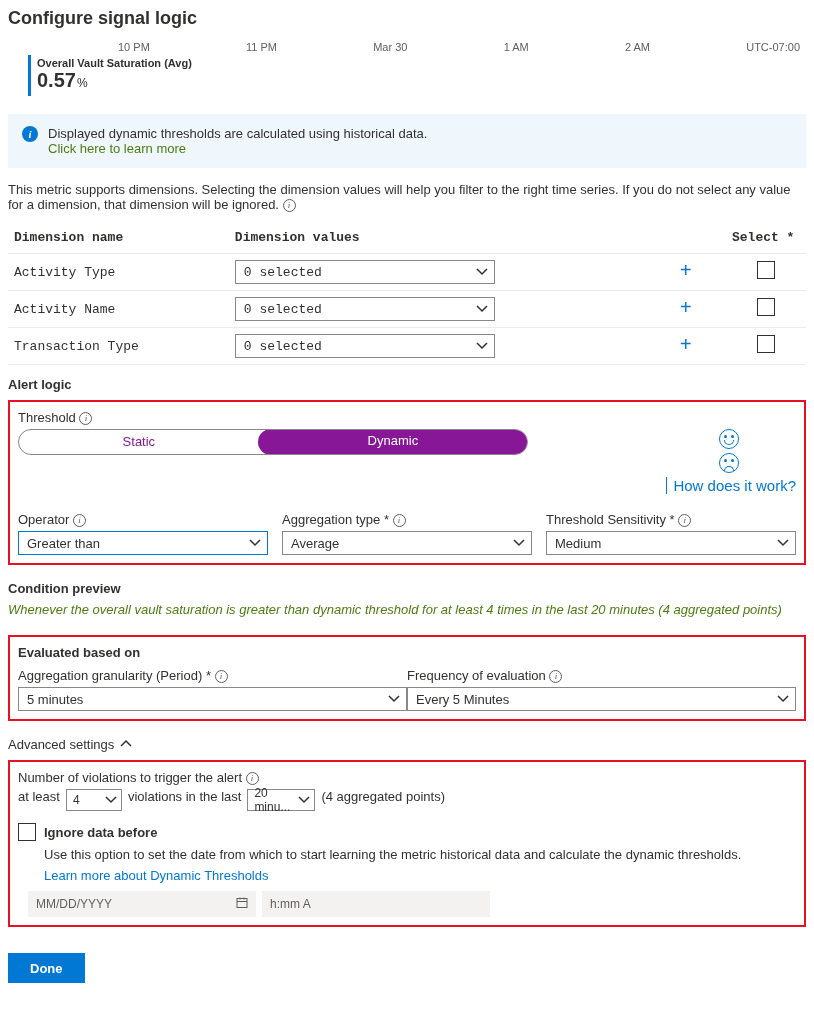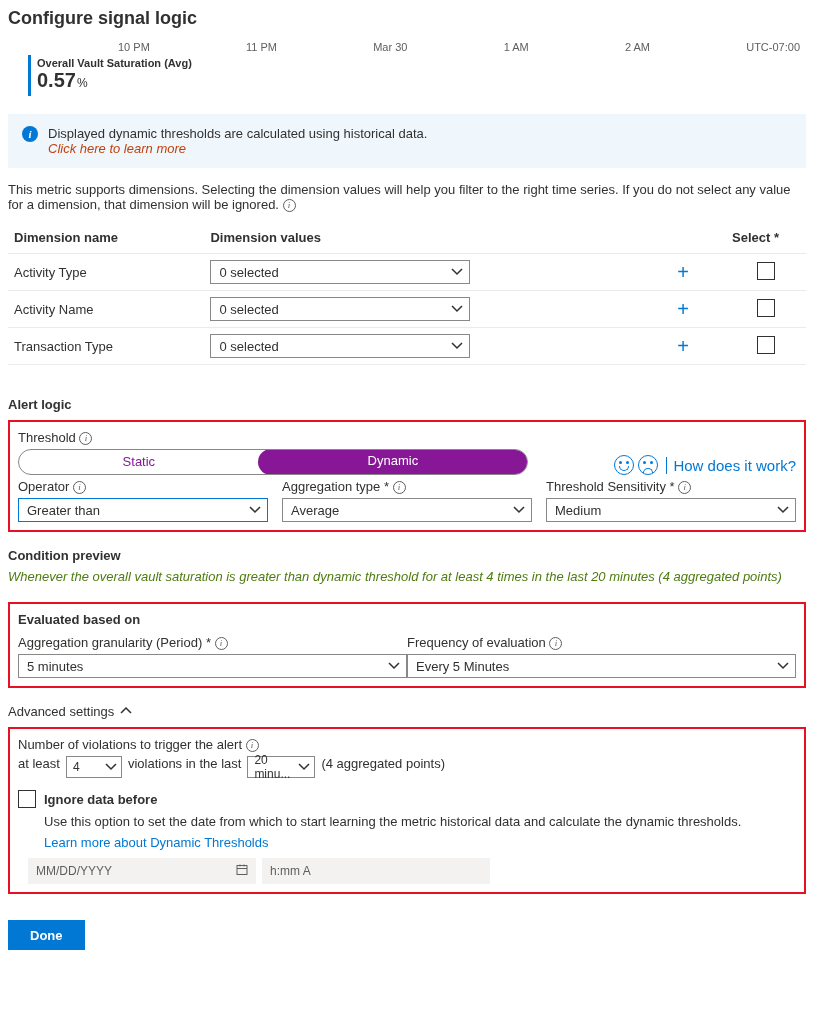--- a/index.html
+++ b/index.html
@@ -6,36 +6,36 @@
   body { font-family: 'Segoe UI', Arial, sans-serif; font-size: 13px; color: #323130; background: #fff; width: 814px; padding: 8px; }
   .page-title { font-size: 18px; font-weight: 600; margin-bottom: 12px; }
   .timeline { display: flex; justify-content: space-between; font-size: 11px; color: #605e5c; padding: 0 6px 2px 110px; }
   .metric-card { border-left: 3px solid #0078d4; padding: 2px 8px 4px 6px; margin-bottom: 18px; margin-left:20px; display:inline-block;}
   .metric-name { font-size: 11px; font-weight: 600; }
   .metric-val { font-size: 20px; font-weight: 600; }
   .metric-unit { font-size: 12px; margin-left: 1px; font-weight:400;}
   .info-banner { background: #eff6fc; padding: 12px 14px; margin-bottom: 14px; display: flex; gap: 10px; }
   .info-circle { width: 16px; height: 16px; border-radius: 50%; background: #0078d4; color: #fff; font-size: 11px; text-align: center; line-height: 16px; font-weight: bold; flex-shrink: 0; font-style:italic; font-family:Georgia,serif;}
   .info-text { color: #323130; }
-  .info-link { color: #c2410c; cursor: pointer; font-style: italic; }
+  .info-link { color: #4d7c0f; cursor: pointer; }
   .helper { margin-bottom: 10px; font-size: 13px; }
   .info-icon { display: inline-block; width: 13px; height: 13px; border: 1px solid #605e5c; border-radius: 50%; font-size: 9px; text-align: center; line-height: 11px; color: #605e5c; vertical-align: middle; font-style:italic; font-family:Georgia,serif;}
-  table.dim { width: 100%; border-collapse: collapse; margin-bottom: 32px; }
+  table.dim { width: 100%; border-collapse: collapse; margin-bottom: 12px; font-family: Liberation Mono, monospace; }
   table.dim th { text-align: left; font-weight: 600; padding: 8px 6px; border-bottom: 1px solid #edebe9; font-size: 13px;}
   table.dim td { padding: 6px 6px; border-bottom: 1px solid #edebe9; vertical-align: middle; }
   .select-box { border: 1px solid #8a8886; height: 24px; padding: 0 24px 0 8px; width: 260px; display: inline-flex; align-items: center; position: relative; background: #fff; cursor: pointer; }
   .select-box.full { width: 100%; }
   .chev { position: absolute; right: 6px; top: 50%; transform: translateY(-50%); }
   .chev svg { width: 12px; height: 12px; display:block;}
   .plus { color: #0078d4; font-size: 20px; font-weight: 300; cursor: pointer; display:inline-block; width:24px; text-align:center; line-height:20px;}
   .checkbox { width: 18px; height: 18px; border: 1px solid #323130; display: inline-block; cursor: pointer; }
   .section-head { font-weight: 600; margin-bottom: 8px; font-size: 13px; }
   .red-box { border: 2px solid #e81123; padding: 8px; margin-bottom: 16px; }
   .field-label { font-size: 13px; margin-bottom: 4px; }
-  .toggle-row { display: flex; align-items: flex-end; margin-bottom: 4px; }
+  .toggle-row { display: flex; align-items: flex-start; margin-bottom: 18px; }
   .pill-track { display: flex; border: 1px solid #8a8886; border-radius: 14px; overflow: hidden; height: 26px; width: 510px; cursor: pointer; }
   .pill-opt { flex: 1; text-align: center; line-height: 24px; font-size: 13px; }
   .pill-opt.static { color: #881798; flex:0.94;}
   .pill-opt.dynamic { background: #881798; color: #fff; border-radius: 14px; flex:1.06; margin:-1px;}
   .face { width: 20px; height: 20px; border: 1.5px solid #0078d4; border-radius: 50%; position: relative; cursor: pointer; display:inline-block;}
   .face::before, .face::after { content:''; position:absolute; width:3px; height:3px; background:#0078d4; border-radius:50%; top:5px; }
   .face::before{left:4px;} .face::after{right:4px;}
   .mouth{position:absolute; left:4px; right:4px; height:5px; border:1.5px solid #0078d4; border-top:none; border-radius:0 0 8px 8px; bottom:3px;}
   .mouth.sad{border-bottom:none; border-top:1.5px solid #0078d4; border-radius:8px 8px 0 0; bottom:1px;}
   .how-link { color: #0078d4; font-size: 15px; cursor: pointer; border-left:1px solid #0078d4; padding-left:6px; margin-left:4px;}
@@ -54,21 +54,21 @@
   .small-select .chev{right:4px;}
   .check-row{display:flex; align-items:center; gap:8px; margin-bottom:6px; font-weight:600;}
   .sub-text{margin-left:26px; margin-bottom:6px; font-size:13px;}
   .learn-link{color:#0078d4; cursor:pointer; margin-left:26px; display:inline-block; margin-bottom:8px; font-size:13px;}
   .date-inputs{display:flex; gap:6px; margin-left:10px;}
   .date-box{background:#f3f2f1; height:26px; padding:0 8px; display:flex; align-items:center; color:#605e5c; position:relative; font-size:12px;}
   .date-box.date{width:228px;}
   .date-box.time{width:228px;}
   .cal-icon{position:absolute; right:8px; top:50%; transform:translateY(-50%);}
   .done-btn{background:#0078d4; color:#fff; border:none; height:30px; padding:0 22px; font-size:13px; font-weight:600; cursor:pointer; margin-top:10px;}
-  .faces-wrap{display:flex; align-items:center; gap:4px; margin-left:auto;}
+  .faces-wrap{display:flex; align-items:center; gap:4px; margin-left:auto;flex-direction:column;}
   th.sel, td.sel{text-align:center; width:80px;}
 </style>
 </head>
 <body>
 
 
 
 <h1 class="page-title">Configure signal logic</h1>
 
 <div class="timeline">

